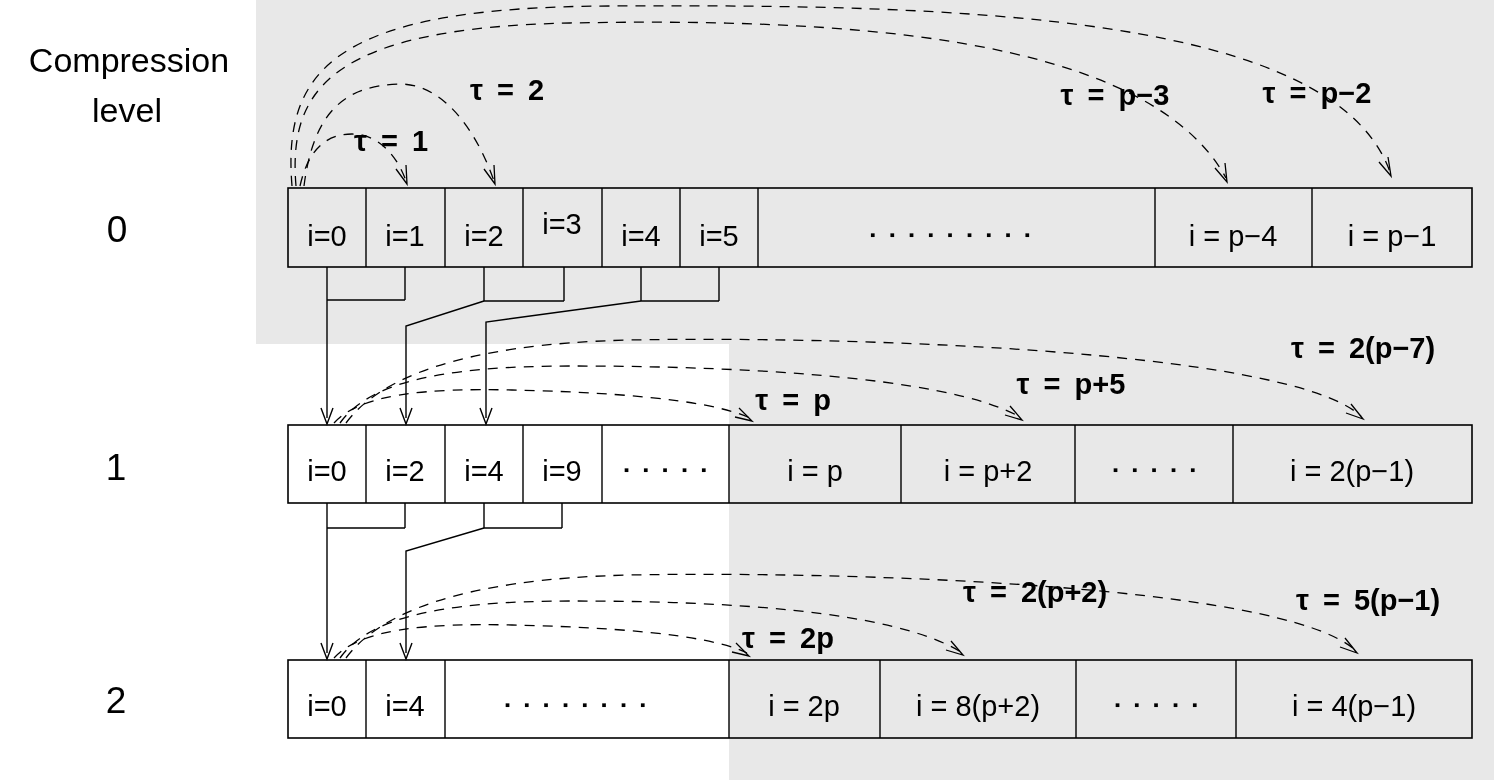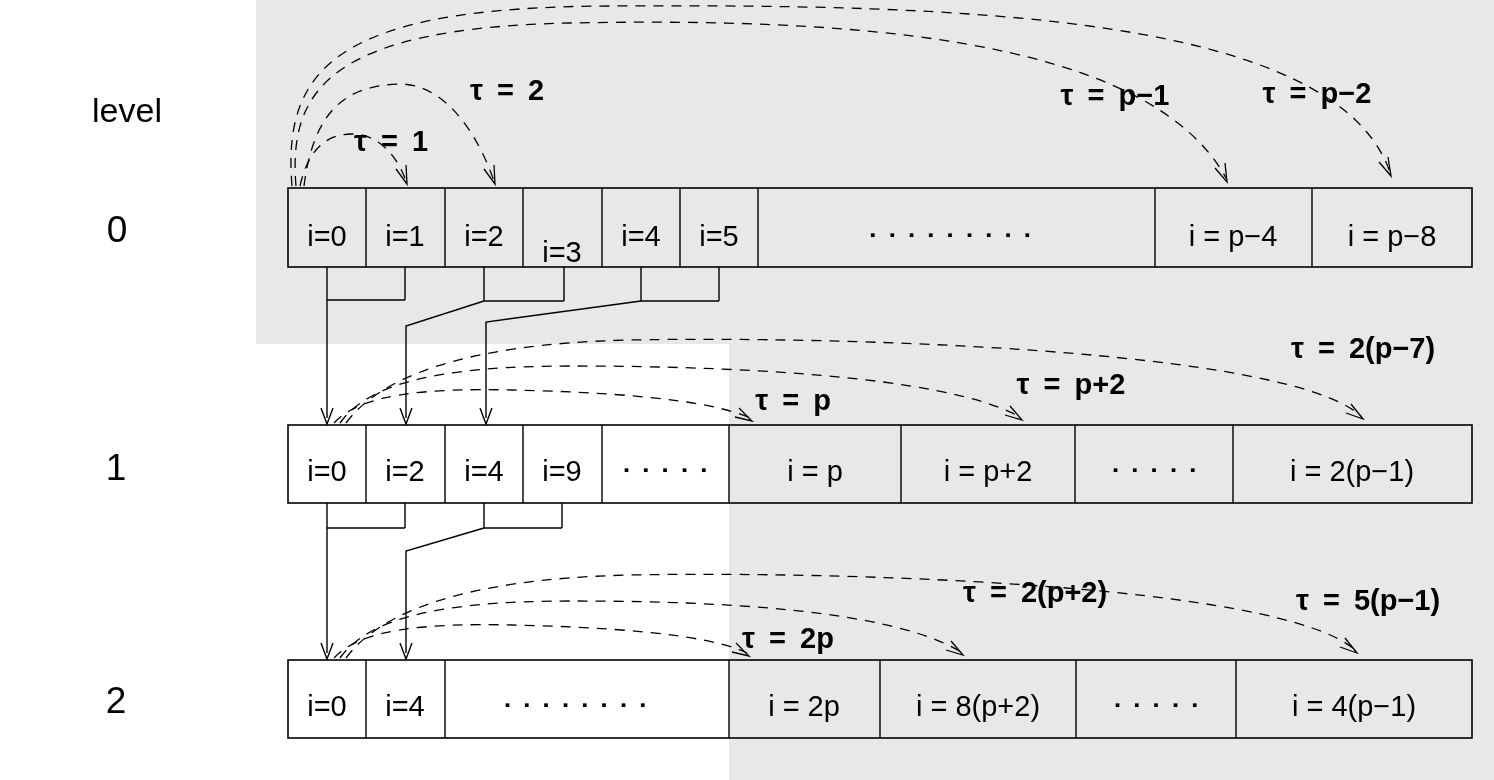--- a/index.html
+++ b/index.html
@@ -82,34 +82,35 @@
       <rect x="288" y="660" width="1184" height="78"></rect>
     </g>
 
     <g stroke="#000" stroke-width="1.4">
       <path d="M366 188V267 M445 188V267 M523 188V267 M602 188V267 M680 188V267 M758 188V267 M1155 188V267 M1312 188V267"></path>
       <path d="M366 425V503 M445 425V503 M523 425V503 M602 425V503 M729 425V503 M901 425V503 M1075 425V503 M1233 425V503"></path>
       <path d="M366 660V738 M445 660V738 M729 660V738 M880 660V738 M1076 660V738 M1236 660V738"></path>
     </g>
   </svg>
 
+  <div class="lbl big" style="left:129px;top:60px">Compression</div>
   <div class="lbl big" style="left:127px;top:110px">level</div>
   <div class="lbl num" style="left:117px;top:229px">0</div>
   <div class="lbl num" style="left:116px;top:467px">1</div>
   <div class="lbl num" style="left:116px;top:700px">2</div>
 
   <div class="lbl" style="left:327px;top:236px">i=0</div>
   <div class="lbl" style="left:405px;top:236px">i=1</div>
   <div class="lbl" style="left:484px;top:236px">i=2</div>
-  <div class="lbl" style="left:562px;top:252px">i=3</div>
+  <div class="lbl" style="left:562px;top:224px">i=3</div>
   <div class="lbl" style="left:641px;top:236px">i=4</div>
   <div class="lbl" style="left:719px;top:236px">i=5</div>
   <div class="lbl dots" style="left:957px;top:234px">▪▪▪▪▪▪▪▪▪</div>
   <div class="lbl" style="left:1233px;top:236px">i = p−4</div>
-  <div class="lbl" style="left:1392px;top:236px">i = p−8</div>
+  <div class="lbl" style="left:1392px;top:236px">i = p−1</div>
 
   <div class="lbl" style="left:327px;top:471px">i=0</div>
   <div class="lbl" style="left:405px;top:471px">i=2</div>
   <div class="lbl" style="left:484px;top:471px">i=4</div>
   <div class="lbl" style="left:562px;top:471px">i=9</div>
   <div class="lbl dots" style="left:672px;top:469px">▪▪▪▪▪</div>
   <div class="lbl" style="left:815px;top:471px">i = p</div>
   <div class="lbl" style="left:988px;top:471px">i = p+2</div>
   <div class="lbl dots" style="left:1161px;top:469px">▪▪▪▪▪</div>
   <div class="lbl" style="left:1352px;top:471px">i = 2(p−1)</div>
@@ -117,22 +118,22 @@
   <div class="lbl" style="left:327px;top:706px">i=0</div>
   <div class="lbl" style="left:405px;top:706px">i=4</div>
   <div class="lbl dots" style="left:582px;top:704px">▪▪▪▪▪▪▪▪</div>
   <div class="lbl" style="left:804px;top:706px">i = 2p</div>
   <div class="lbl" style="left:978px;top:706px">i = 8(p+2)</div>
   <div class="lbl dots" style="left:1163px;top:704px">▪▪▪▪▪</div>
   <div class="lbl" style="left:1354px;top:706px">i = 4(p−1)</div>
 
   <div class="lbl tau" style="left:391px;top:141px">τ = 1</div>
   <div class="lbl tau" style="left:507px;top:90px">τ = 2</div>
-  <div class="lbl tau" style="left:1115px;top:95px">τ = p−1</div>
+  <div class="lbl tau" style="left:1115px;top:95px">τ = p−3</div>
   <div class="lbl tau" style="left:1317px;top:93px">τ = p−2</div>
   <div class="lbl tau" style="left:793px;top:400px">τ = p</div>
-  <div class="lbl tau" style="left:1071px;top:384px">τ = p+2</div>
+  <div class="lbl tau" style="left:1071px;top:384px">τ = p+5</div>
   <div class="lbl tau" style="left:1363px;top:348px">τ = 2(p−7)</div>
   <div class="lbl tau" style="left:788px;top:638px">τ = 2p</div>
   <div class="lbl tau" style="left:1035px;top:592px">τ = 2(p+2)</div>
   <div class="lbl tau" style="left:1368px;top:600px">τ = 5(p−1)</div>
 
 </div>
 
 </body></html>

